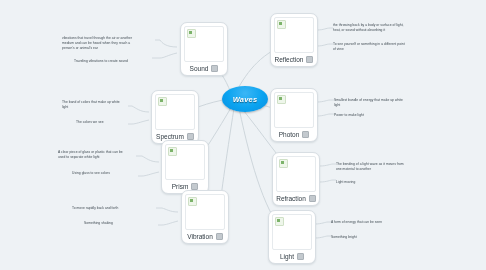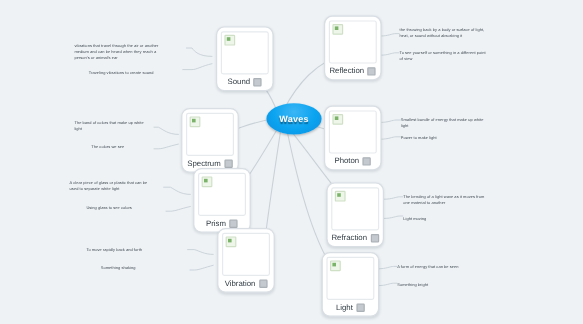--- a/index.html
+++ b/index.html
@@ -111,21 +111,21 @@
       <path d="M159,172 C150,174 146,176 142,176 L138,176"></path>
       <path d="M320,166 C327,166 330,164 333,164 L336,164"></path>
       <path d="M320,182 C327,182 330,180 333,180 L336,180"></path>
       <path d="M178,212 C170,212 166,209 162,208 L156,208"></path>
       <path d="M178,221 C170,223 166,225 162,225 L158,225"></path>
       <path d="M315,224 C322,224 325,222 328,222 L331,222"></path>
       <path d="M315,238 C322,238 325,236 328,236 L331,236"></path>
     </g>
   </svg>
 
-  <div class="center-node" style="left:222px;top:86px;">
+  <div class="center-node" style="left:222px;top:86px;font-style:italic;">
     <span>Waves</span>
   </div>
 
   <div class="card" style="left:180px;top:22px;">
     <div class="thumb">
         <span class="brokenimg"></span>
       </div>
     <div class="foot">
       <span class="label">Sound</span>
       <span class="pageicon"></span>

